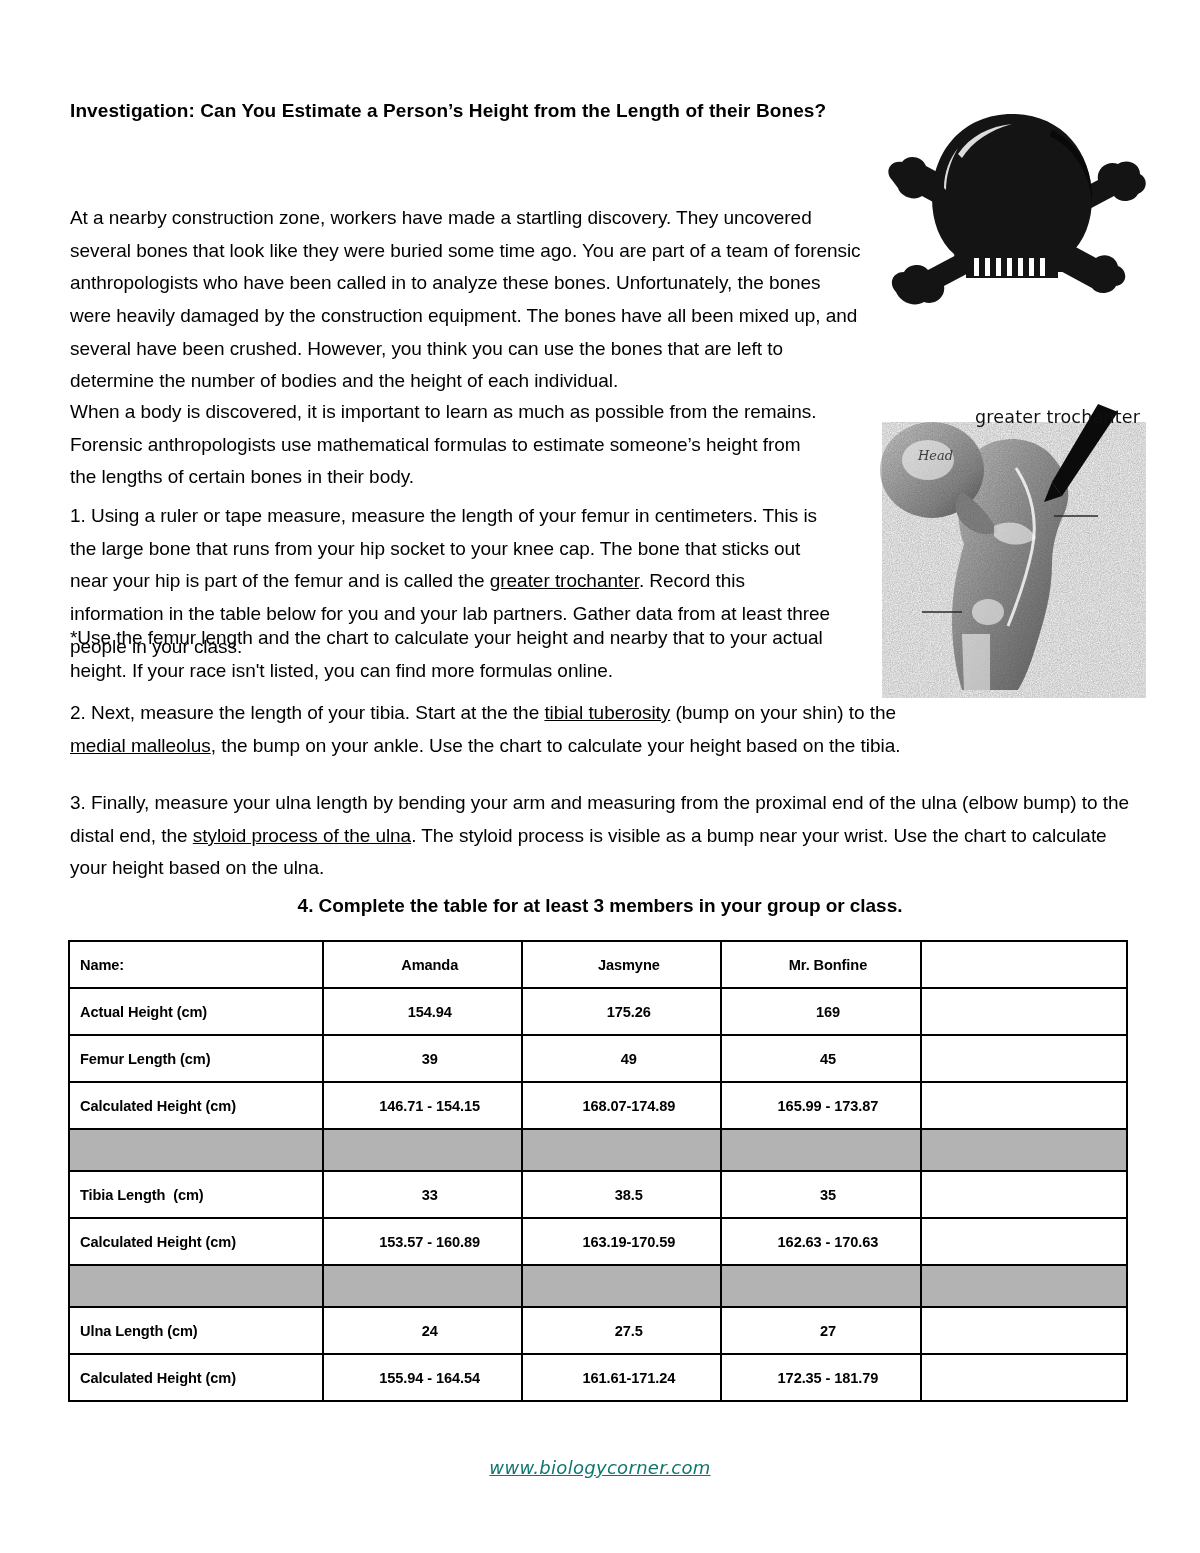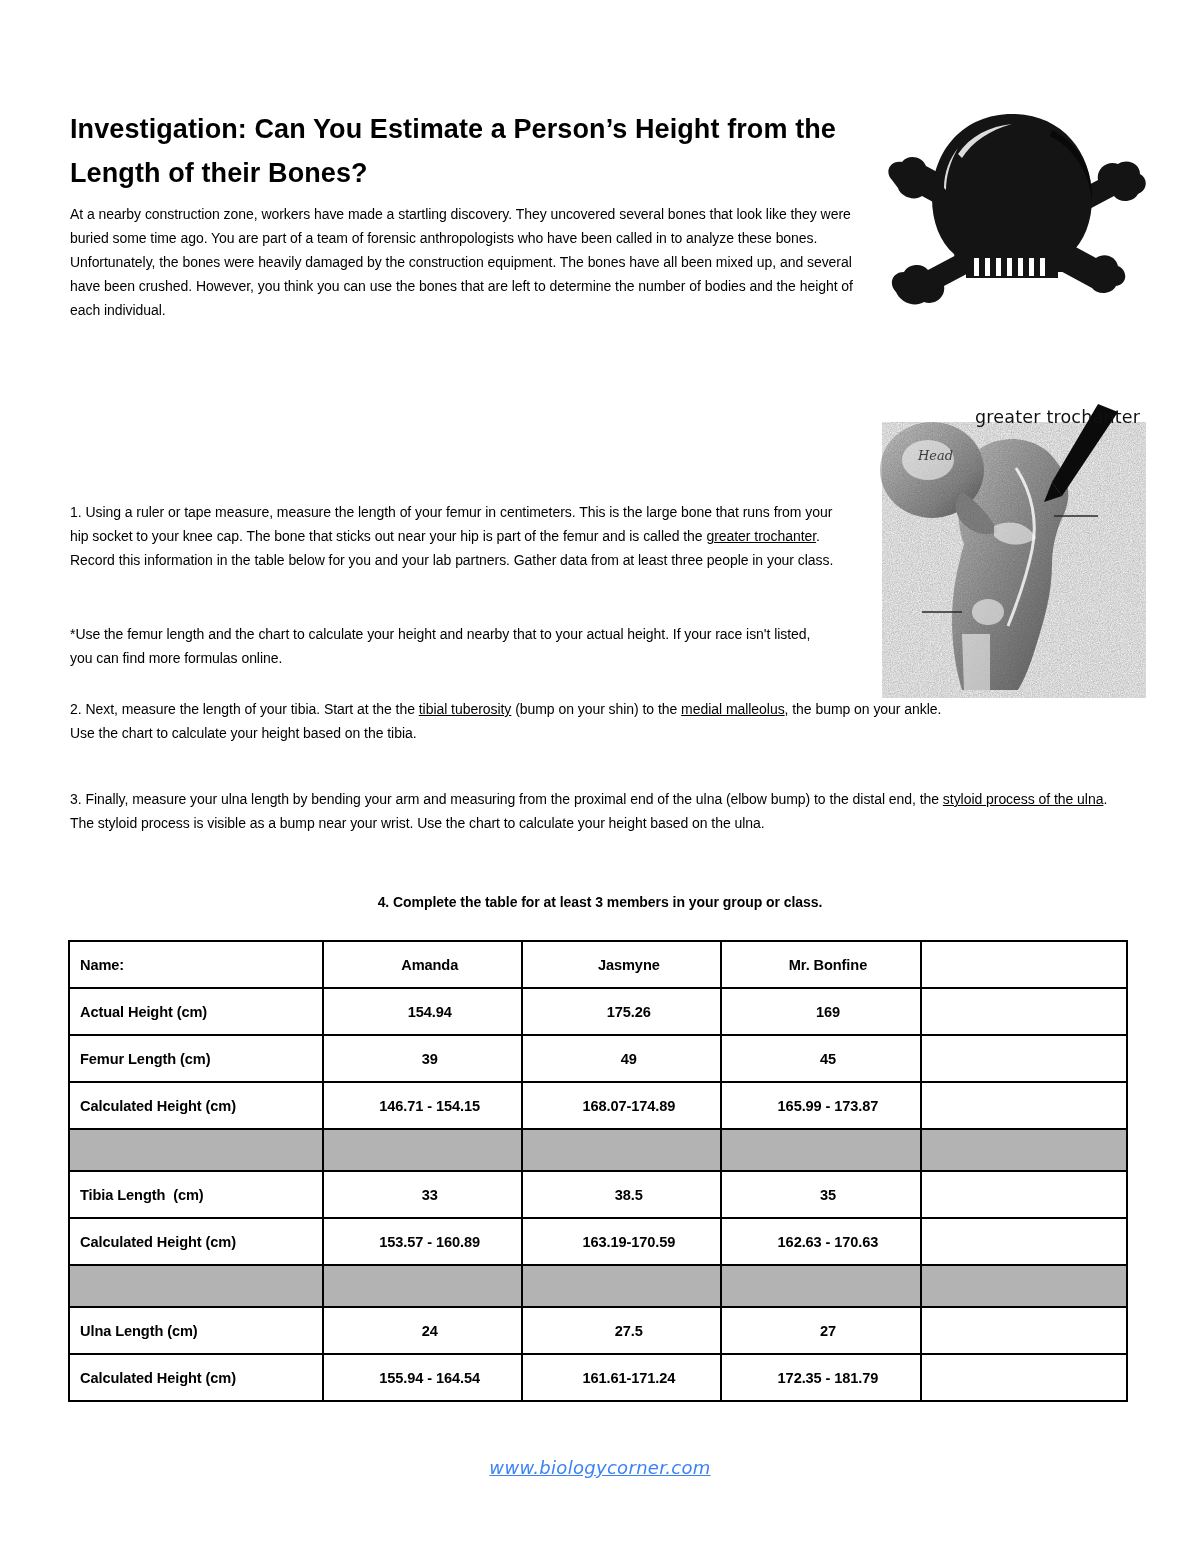--- a/index.html
+++ b/index.html
@@ -22,31 +22,30 @@
     width: 1200px;
     height: 1553px;
   }
 
   
   .title {
     position: absolute;
     left: 70px;
     top: 96px;
     width: 790px;
-    font-size: 27px;
+    font-size: 19px;
     font-weight: bold;
     line-height: 1.62;
     letter-spacing: 0.1px;
-    margin-top: 12px;
   }
 
   .para {
     position: absolute;
     left: 70px;
-    font-size: 14px;
+    font-size: 19px;
     line-height: 1.72;
     letter-spacing: -0.05px;
     text-align: left;
   }
 
   .p-intro   { top: 202px;  width: 795px; }
   .p-body    { top: 396px;  width: 760px; }
   .p-step1   { top: 500px;  width: 765px; }
   .p-note    { top: 622px;  width: 760px; }
   .p-step2   { top: 697px;  width: 885px; }
@@ -92,21 +91,21 @@
   
   .footer-link {
     position: absolute;
     left: 0;
     top: 1457px;
     width: 1200px;
     text-align: center;
     font-family: "DejaVu Sans", sans-serif;
     font-style: italic;
     font-size: 18px;
-    color: #3b82f6;
+    color: #0f766e;
     text-decoration: underline;
     letter-spacing: 0.3px;
   }
 
   
   .fig { position: absolute; text-align: center; }
   .fig-skull { left: 866px; top: 96px;  width: 292px; height: 245px; }
   .fig-femur { left: 866px; top: 398px; width: 296px; height: 300px; }
 
   .fig svg { display: block; width: 100%; height: 100%; }
@@ -124,20 +123,21 @@
 </style>
 </head>
 <body>
 
 <div class="page">
 
   <div class="title">Investigation: Can You Estimate a Person’s Height from the Length of their Bones?</div>
 
   <div class="para p-intro">At a nearby construction zone, workers have made a startling discovery. They uncovered several bones that look like they were buried some time ago. You are part of a team of forensic anthropologists who have been called in to analyze these bones. Unfortunately, the bones were heavily damaged by the construction equipment. The bones have all been mixed up, and several have been crushed. However, you think you can use the bones that are left to determine the number of bodies and the height of each individual.</div>
 
+  <div class="para p-body">When a body is discovered, it is important to learn as much as possible from the remains. Forensic anthropologists use mathematical formulas to estimate someone’s height from the lengths of certain bones in their body.</div>
 
   <div class="para p-step1"><span>1.  Using a ruler or tape measure, measure the length of your femur in centimeters. This is the large bone that runs from your hip socket to your knee cap.  The bone that sticks out near your hip is part of the femur and is called the </span><span class="u">greater trochanter</span><span>. Record this information in the table below for you and your lab partners.    Gather data from at least three people in your class.</span></div>
 
   <div class="para p-note">*Use the femur length and the chart to calculate your height and nearby that to your actual height. If your race isn't listed, you can find more formulas online.</div>
 
   <div class="para p-step2"><span>2.  Next, measure the length of your tibia.  Start at the the </span><span class="u">tibial tuberosity</span><span> (bump on your shin) to the </span><span class="u">medial malleolus</span><span>, the bump on your ankle.  Use the chart to calculate your height based on the tibia.</span></div>
 
   <div class="para p-step3"><span>3.  Finally, measure your ulna length by bending your arm and measuring from the proximal end of the ulna (elbow bump) to the distal end, the </span><span class="u">styloid process of the ulna</span><span>.  The styloid process is visible as a bump near your wrist.  Use the chart to calculate your height based on the ulna.</span></div>
 
   <div class="para p-step4">4. Complete the table for at least 3 members in your group or class.</div>

